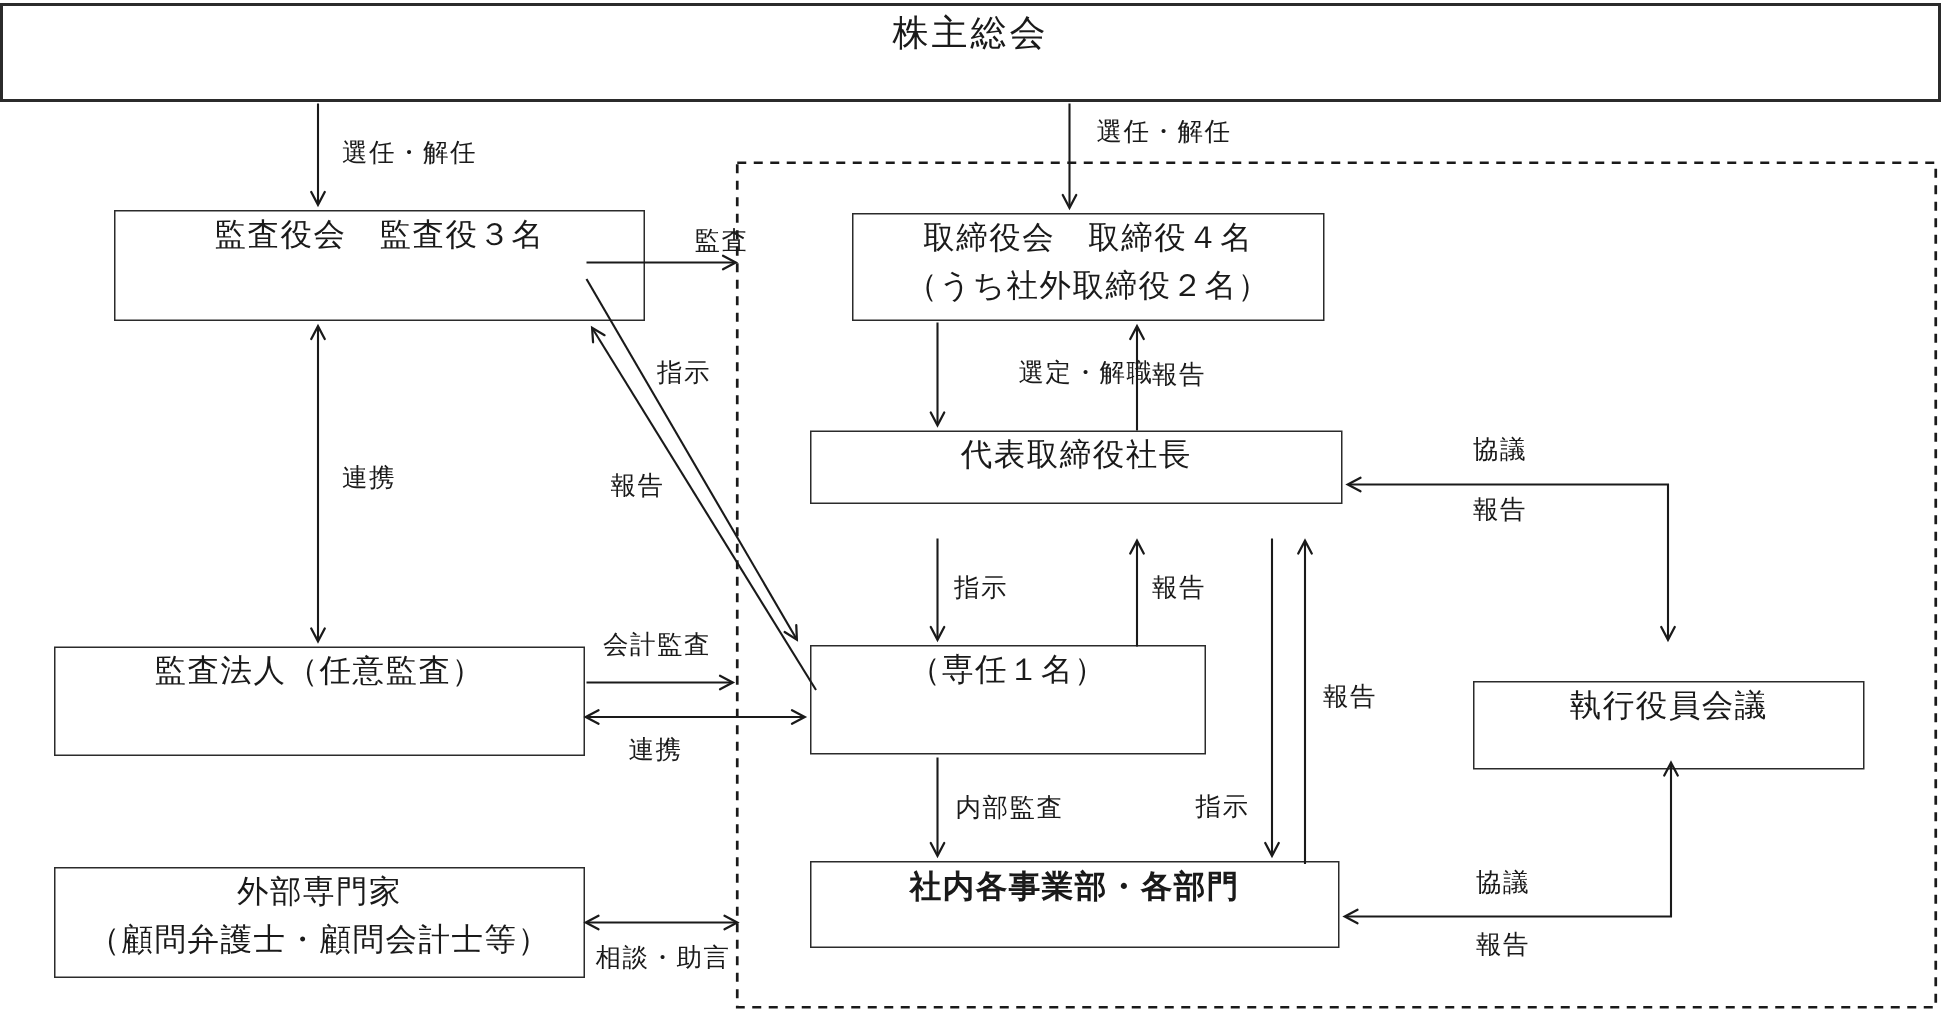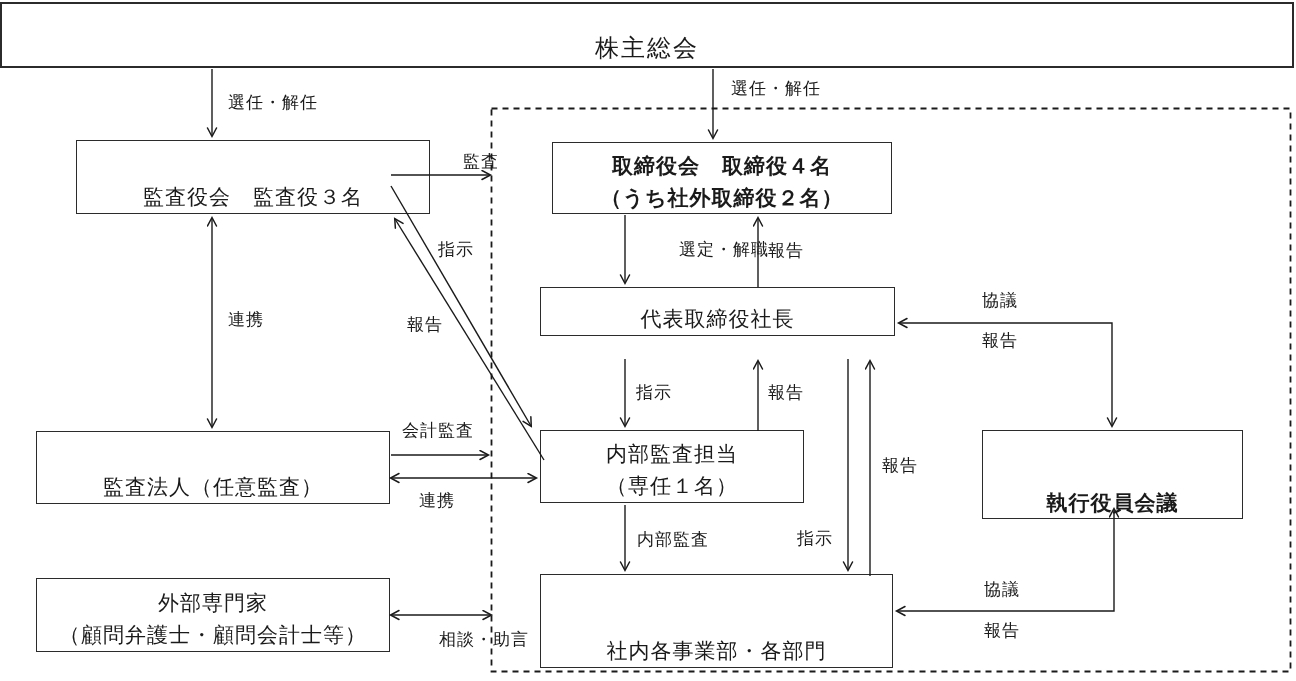--- a/index.html
+++ b/index.html
@@ -4,21 +4,21 @@
 <style>
   html,body{margin:0;padding:0;background:#ffffff;}
   #canvas{
     position:relative;width:1296px;height:681px;background:#ffffff;
     font-family:"DejaVu Serif","Liberation Serif",serif;color:#1a1a1a;
     overflow:hidden;
   }
   #wires{position:absolute;left:0;top:0;width:1296px;height:681px;pointer-events:none;z-index:3;}
   .box{
     position:absolute;box-sizing:border-box;border:1.6px solid #2b2b2b;background:#ffffff;
-    display:flex;flex-direction:column;justify-content:flex-end;align-items:center;
+    display:flex;flex-direction:column;justify-content:flex-start;align-items:center;
     font-size:21px;letter-spacing:1px;line-height:1.5;text-align:center;z-index:2;
   }
   .box.heavy{border-width:2px;}
   .box .ln{white-space:nowrap;}
   .lbl{
     position:absolute;font-size:17px;letter-spacing:1px;white-space:nowrap;z-index:4;
     line-height:1.2;
   }
   .title-text{font-size:24px;letter-spacing:2px;}
 </style>
@@ -74,65 +74,64 @@
   </svg>
 
   <div class="box heavy" style="left:0px;top:2px;width:1294px;height:66px;">
     <div class="ln title-text">株主総会</div>
   </div>
 
   <div class="box" style="left:36px;top:140px;width:354px;height:74px;margin-left:40px;">
     <div class="ln">監査役会　監査役３名</div>
   </div>
 
-  <div class="box" style="left:552px;top:142px;width:340px;height:72px;font-weight:bold;">
+  <div class="box" style="left:568px;top:142px;width:315px;height:72px;">
     <div class="ln">取締役会　取締役４名</div>
     <div class="ln">（うち社外取締役２名）</div>
   </div>
 
   <div class="box" style="left:540px;top:287px;width:355px;height:49px;">
     <div class="ln">代表取締役社長</div>
   </div>
 
   <div class="box" style="left:540px;top:430px;width:264px;height:73px;">
-    <div class="ln">内部監査担当</div>
     <div class="ln">（専任１名）</div>
   </div>
 
   <div class="box" style="left:36px;top:578px;width:354px;height:74px;">
     <div class="ln">外部専門家</div>
     <div class="ln">（顧問弁護士・顧問会計士等）</div>
   </div>
 
   <div class="box" style="left:36px;top:431px;width:354px;height:73px;">
     <div class="ln">監査法人（任意監査）</div>
   </div>
 
-  <div class="box" style="left:540px;top:574px;width:353px;height:94px;">
+  <div class="box" style="left:540px;top:574px;width:353px;height:58px;font-weight:bold;">
     <div class="ln">社内各事業部・各部門</div>
   </div>
 
-  <div class="box" style="left:982px;top:430px;width:261px;height:89px;font-weight:bold;">
+  <div class="box" style="left:982px;top:454px;width:261px;height:59px;">
     <div class="ln">執行役員会議</div>
   </div>
 
   <div class="lbl" style="left:228px;top:92px;">選任・解任</div>
   <div class="lbl" style="left:731px;top:78px;">選任・解任</div>
   <div class="lbl" style="left:419px;top:151px;margin-left:44px;">監査</div>
   <div class="lbl" style="left:438px;top:239px;">指示</div>
   <div class="lbl" style="left:407px;top:314px;">報告</div>
   <div class="lbl" style="left:228px;top:309px;">連携</div>
   <div class="lbl" style="left:633px;top:239px;margin-left:46px;">選定・解職</div>
   <div class="lbl" style="left:768px;top:240px;">報告</div>
   <div class="lbl" style="left:636px;top:382px;">指示</div>
   <div class="lbl" style="left:768px;top:382px;">報告</div>
   <div class="lbl" style="left:637px;top:529px;">内部監査</div>
   <div class="lbl" style="left:797px;top:528px;">指示</div>
   <div class="lbl" style="left:882px;top:455px;">報告</div>
   <div class="lbl" style="left:402px;top:420px;text-align:right;">会計監査</div>
   <div class="lbl" style="left:419px;top:490px;">連携</div>
-  <div class="lbl" style="left:397px;top:629px;margin-left:42px;">相談・助言</div>
+  <div class="lbl" style="left:397px;top:629px;">相談・助言</div>
   <div class="lbl" style="left:982px;top:290px;">協議</div>
   <div class="lbl" style="left:982px;top:330px;">報告</div>
   <div class="lbl" style="left:984px;top:579px;">協議</div>
   <div class="lbl" style="left:984px;top:620px;">報告</div>
 
 </div>
 
 </body></html>

